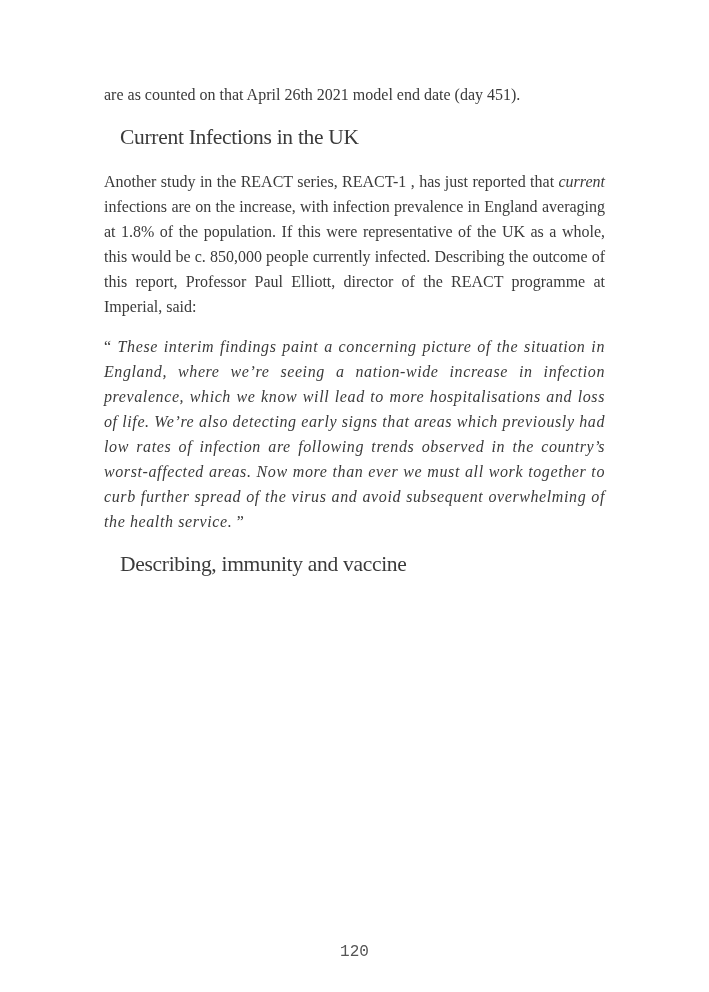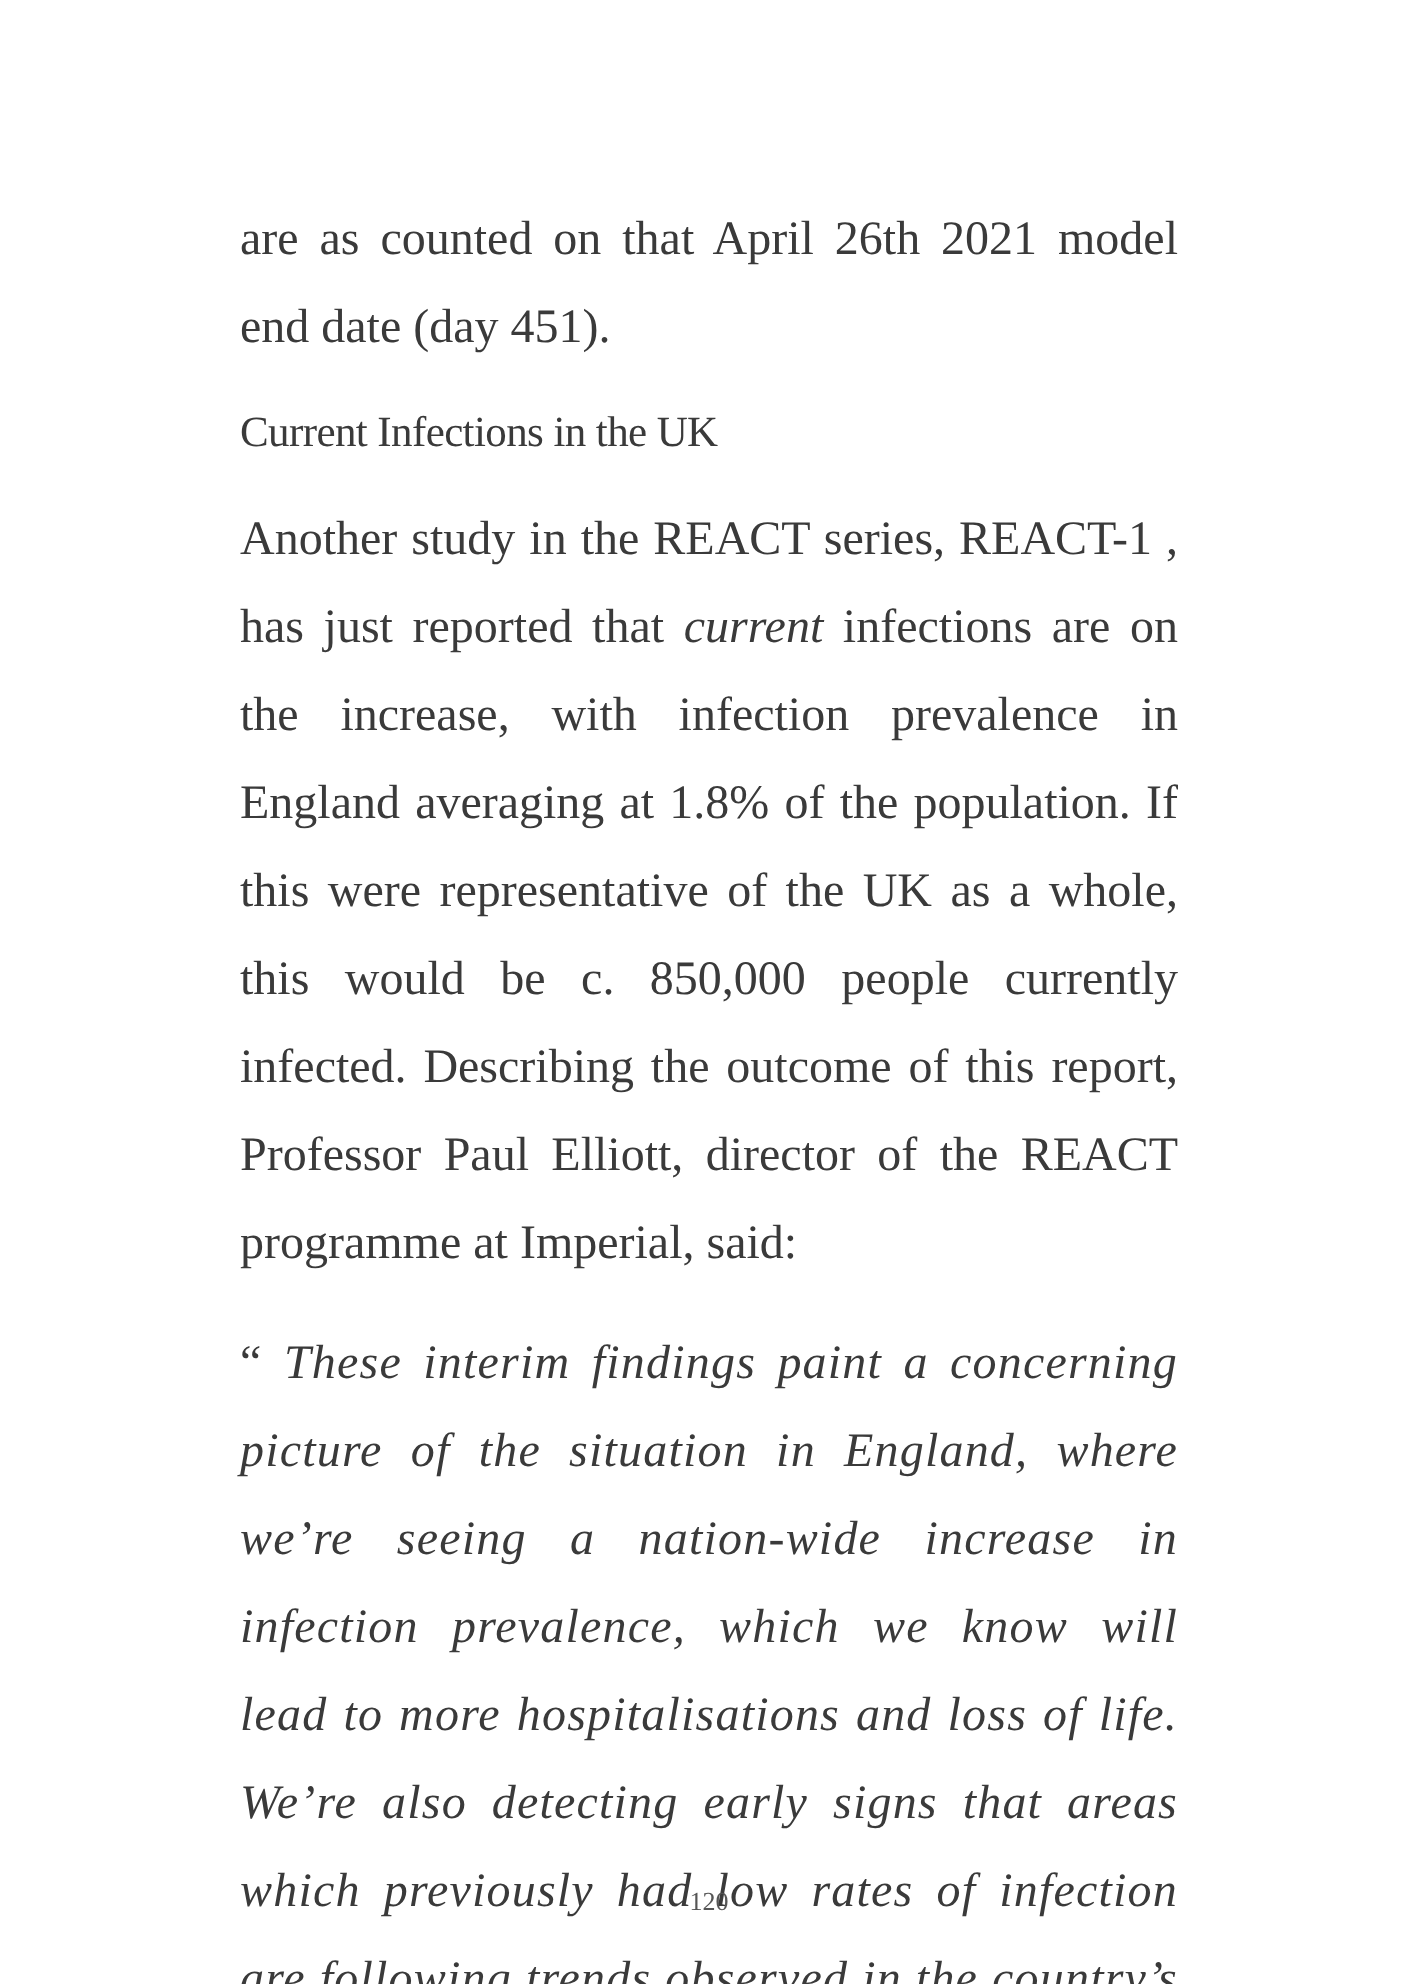--- a/index.html
+++ b/index.html
@@ -15,23 +15,23 @@
       font-family: "Liberation Serif", "DejaVu Serif", serif;
       color: #3a3a3a;
     }
     .page {
       position: absolute;
       left: 104px;
       top: 82px;
       width: 501px;
     }
     p {
-      margin: 16px;
-      font-size: 24px;
-      line-height: 44px;
+      margin: 0;
+      font-size: 16px;
+      line-height: 25px;
       text-align: justify;
       text-align-last: left;
     }
     .para-cont {
       margin-bottom: 15px;
     }
     .heading {
       font-size: 21.5px;
       line-height: 30px;
       margin-bottom: 17px;
@@ -50,23 +50,23 @@
       font-style: normal;
     }
     em {
     }
     .page-number {
       position: absolute;
       left: 0;
       width: 709px;
       top: 943px;
       text-align: center;
-      font-size: 13px;
+      font-size: 16px;
       color: #555555;
-      font-family: Liberation Serif, serif;
+      font-family: Liberation Mono, monospace;
     }
   </style>
 </head>
 <body>
 
 <div class="page">
 
   <p class="para-cont">are as counted on that April 26th 2021 model end date (day 451).</p>
 
   <div class="heading">Current Infections in the UK</div>

